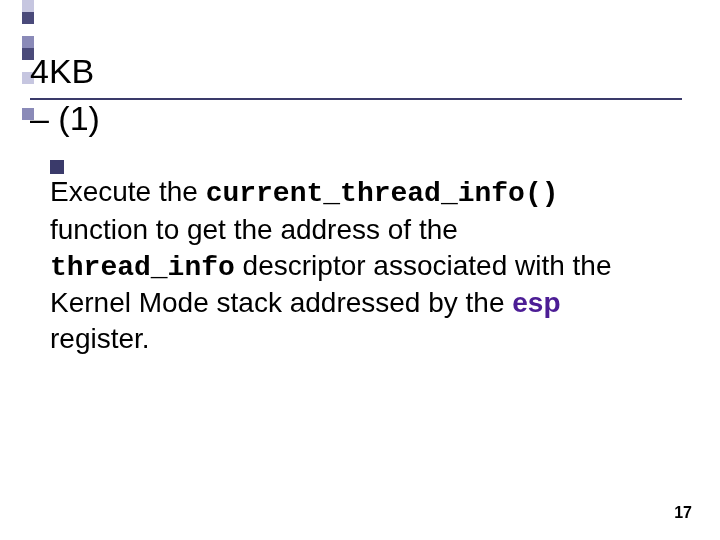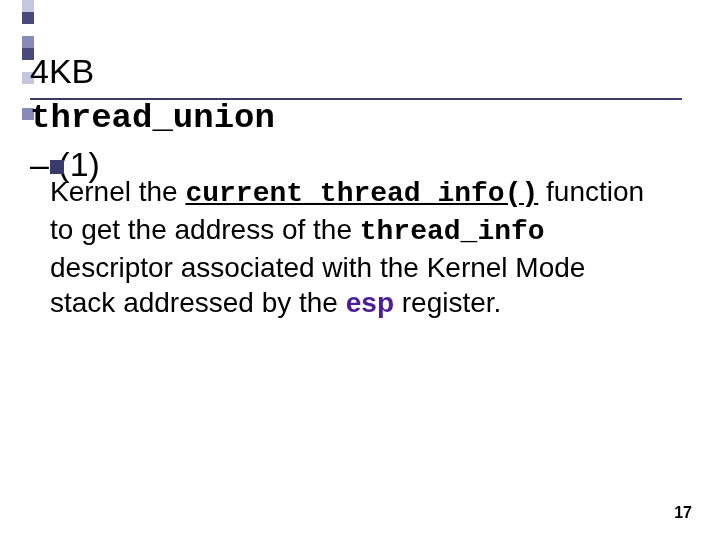--- a/index.html
+++ b/index.html
@@ -66,21 +66,21 @@
   }
   .body-text {
     font-size: 28px;
     line-height: 1.28;
     color: #000;
   }
   .mono {
     font-family: "Courier New", Courier, monospace;
     font-weight: bold;
   }
-  .uline { text-decoration: underline; }
+  .uline { }
   .esp { font-weight: bold; color: #4c1d95; }
 
   .pagenum {
     position: absolute;
     bottom: 18px;
     right: 28px;
     font-size: 16px;
     font-weight: bold;
     color: #000;
   }
@@ -104,27 +104,26 @@
   <div class="deco-row">
     <div class="deco-cell c-none"></div>
       <div class="deco-cell c-med"></div>
       <div class="deco-cell c-none"></div>
       <div class="deco-cell c-none"></div>
   </div>
 </div>
 
 <div class="title">
   <span>4KB</span>
-  <span class="code">thread_union</span>
   <span>– (1)</span>
 </div>
 <div class="title-underline"></div>
 
 <div class="content">
   <div class="bullet-row">
     <div class="bullet"></div>
     <div class="body-text">
-      <span>Kernel the </span><span class="mono uline">current_thread_info()</span><span> function to get the address of the </span><span class="mono">thread_info</span><span> descriptor associated with the Kernel Mode stack addressed by the </span><span class="esp">esp</span><span> register.</span>
+      <span>Execute the </span><span class="mono uline">current_thread_info()</span><span> function to get the address of the </span><span class="mono">thread_info</span><span> descriptor associated with the Kernel Mode stack addressed by the </span><span class="esp">esp</span><span> register.</span>
     </div>
   </div>
 </div>
 
 <div class="pagenum">17</div>
 
 </body></html>

